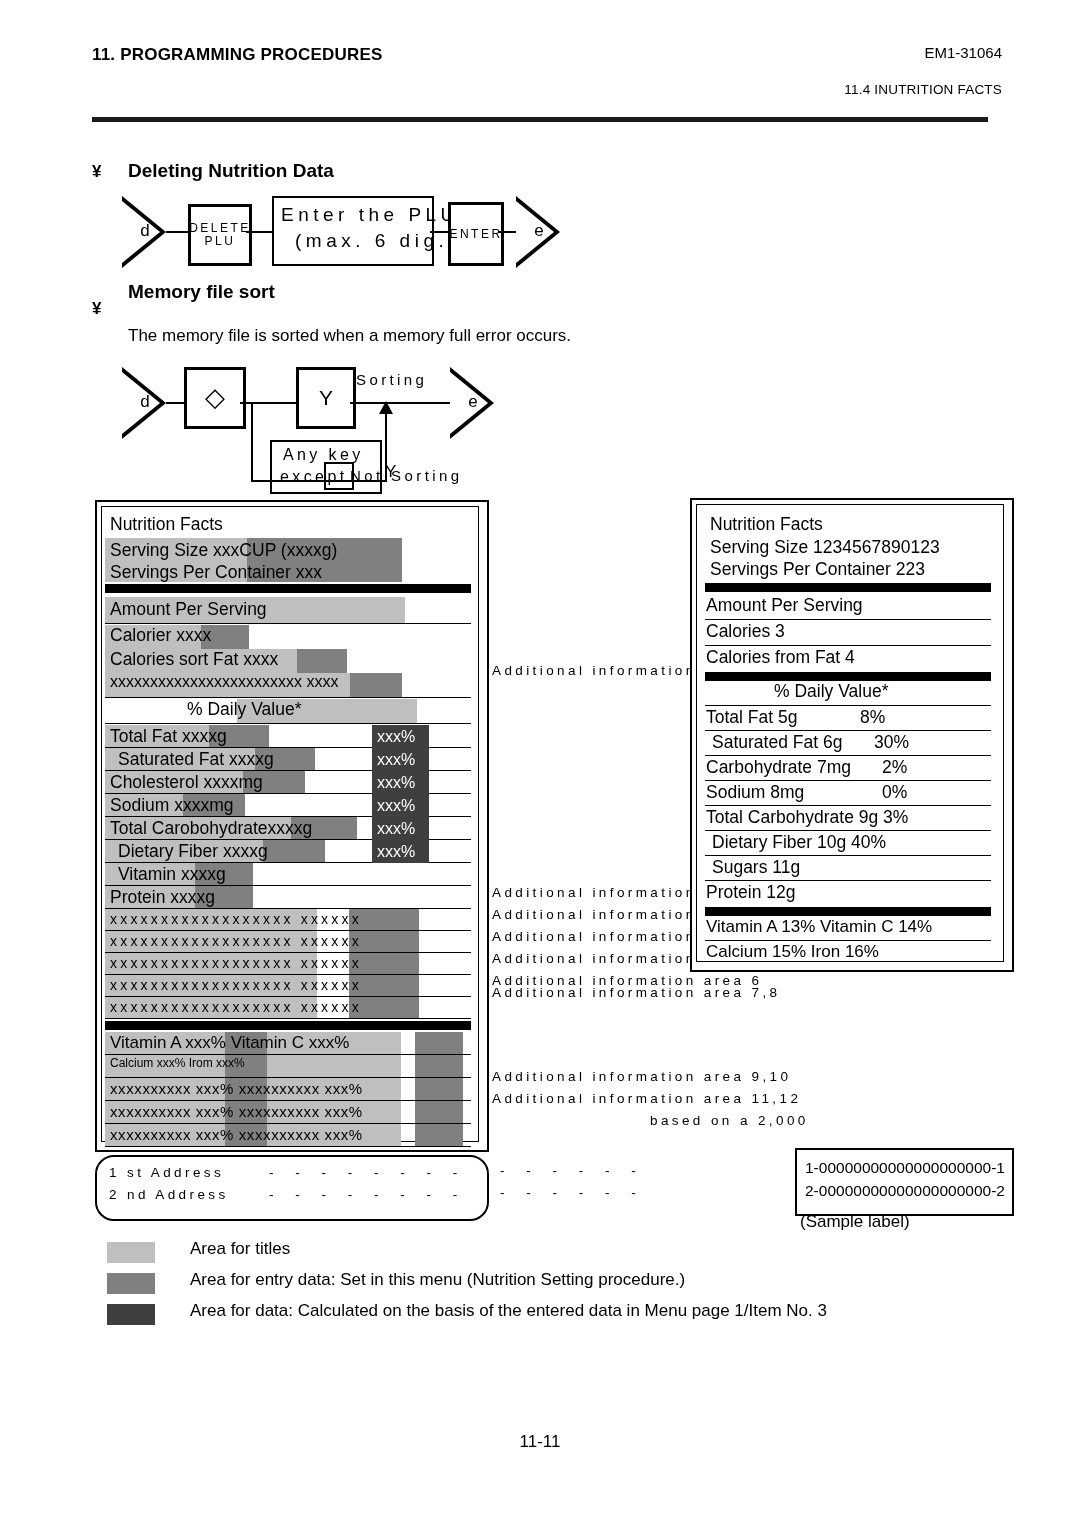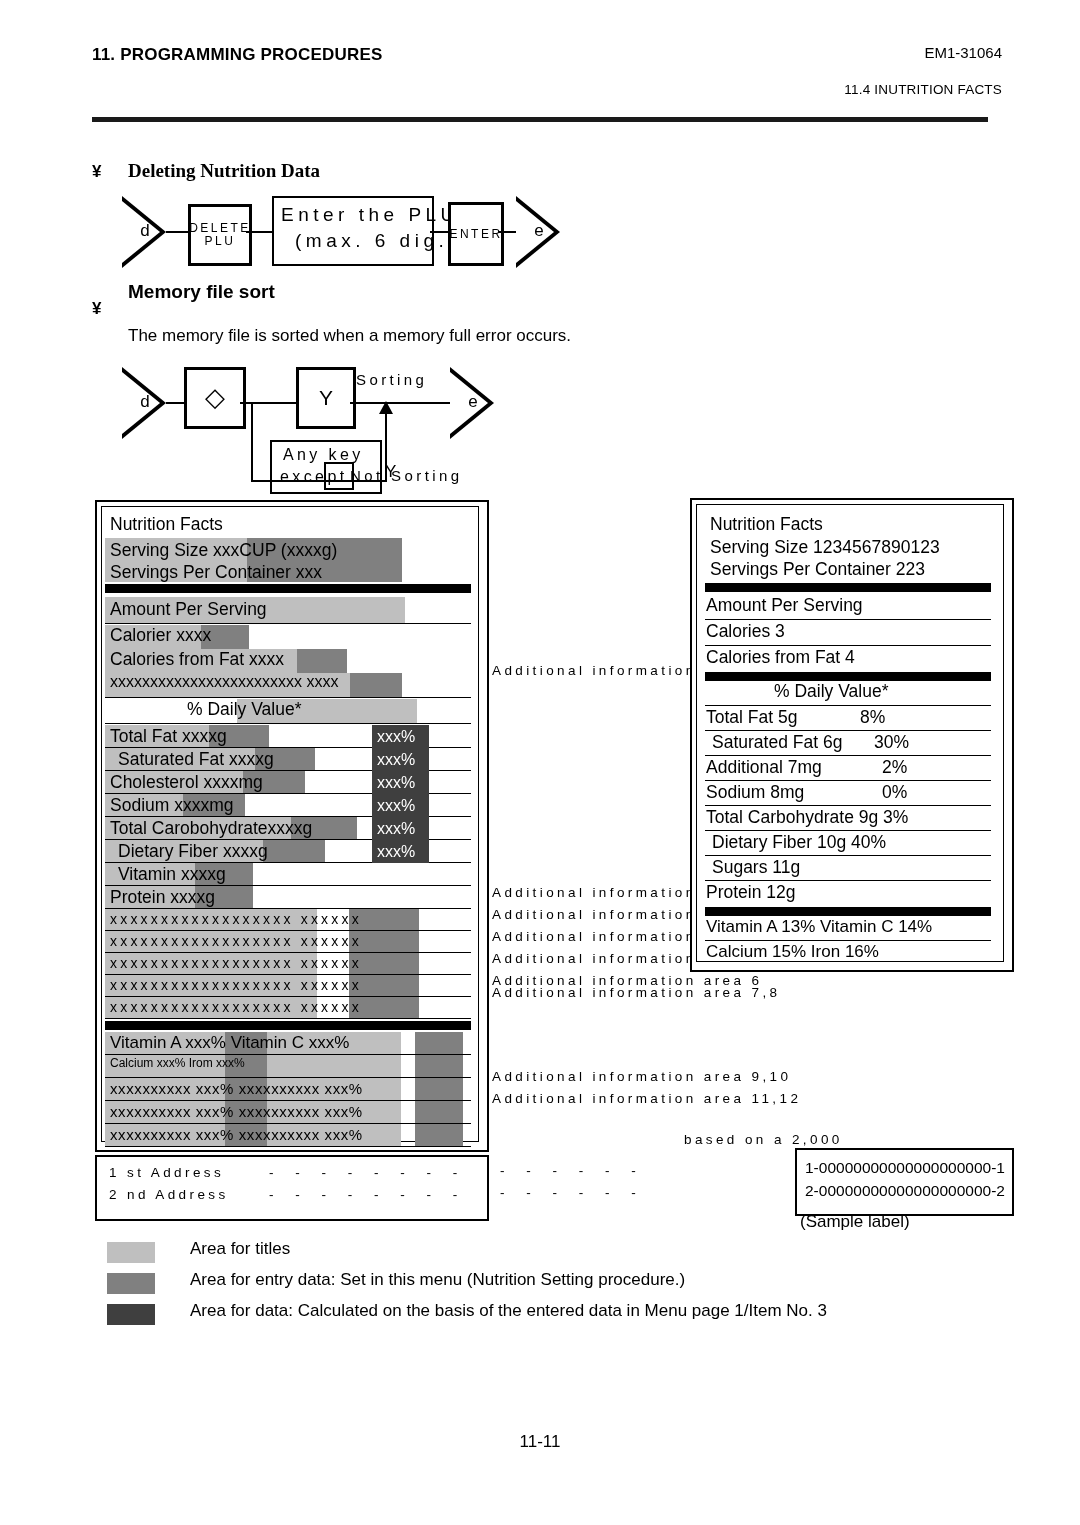--- a/index.html
+++ b/index.html
@@ -14,21 +14,21 @@
   
   #hdr-title{left:92px;top:45px;font-size:17px;font-weight:bold;letter-spacing:.2px;}
   #hdr-doc{right:78px;top:44px;font-size:15px;text-align:right;}
   #hdr-sec{right:78px;top:82px;font-size:13.5px;text-align:right;letter-spacing:.2px;}
   #hdr-rule{left:92px;top:117px;width:896px;height:5px;background:#1a1a1a;}
 
   
   .sec-h{font-size:19px;font-weight:bold;}
   .sec-yen{font-size:17px;font-weight:bold;}
   #sec1-yen{left:92px;top:162px;}
-  #sec1-h{left:128px;top:160px;font-family:Liberation Serif, serif;}
+  #sec1-h{left:128px;top:160px;}
   #sec2-yen{left:92px;top:299px;}
   #sec2-h{left:128px;top:281px;}
   #sec2-desc{left:128px;top:326px;font-size:17px;}
 
   
   .tri{width:0;height:0;border-top:36px solid transparent;border-bottom:36px solid transparent;
        border-left:44px solid #000;position:absolute;}
   .tri-in{position:absolute;width:0;height:0;border-top:31px solid transparent;
        border-bottom:31px solid transparent;border-left:38px solid #fff;left:-44px;top:-31px;}
   .tri-lbl{position:absolute;font-size:17px;left:-36px;top:-11px;width:30px;text-align:center;}
@@ -160,21 +160,21 @@
 <div class="addinfo" style="left:492px;top:663px;">Additional  information  area  1</div>
 <div class="addinfo" style="left:492px;top:885px;">Additional  information  area  2</div>
 <div class="addinfo" style="left:492px;top:907px;">Additional  information  area  3</div>
 <div class="addinfo" style="left:492px;top:929px;">Additional  information  area  4</div>
 <div class="addinfo" style="left:492px;top:951px;">Additional  information  area  5</div>
 <div class="addinfo" style="left:492px;top:973px;">Additional  information  area  6</div>
 <div class="addinfo" style="left:492px;top:985px;">Additional  information  area  7,8</div>
 <div class="addinfo" style="left:492px;top:1069px;">Additional  information  area  9,10</div>
 <div class="addinfo" style="left:492px;top:1091px;">Additional  information  area  11,12</div>
 <div class="addinfo" style="left:110px;top:1113px;">*  Percent   Daily  Values  are</div>
-<div class="addinfo" style="left:684px;top:1113px;margin-top:19px;">based  on  a  2,000</div>
+<div class="addinfo" style="left:650px;top:1113px;">based  on  a  2,000</div>
 
 <div class="panel" style="left:95px;top:500px;width:390px;height:648px;">
   <div class="panel-inner" style="left:4px;top:4px;width:376px;height:634px;"></div>
 
   <div class="swatch sw-title" style="left:8px;top:36px;width:248px;height:44px;"></div>
   <div class="swatch sw-entry" style="left:150px;top:36px;width:155px;height:44px;"></div>
   <div class="blackbar" style="left:8px;top:82px;width:366px;height:9px;"></div>
 
   <div class="swatch sw-title" style="left:8px;top:95px;width:300px;height:26px;"></div>
   <div class="hr" style="left:8px;top:121px;width:366px;"></div>
@@ -253,21 +253,21 @@
   <div class="hr" style="left:8px;top:575px;width:366px;"></div>
   <div class="hr" style="left:8px;top:598px;width:366px;"></div>
   <div class="hr" style="left:8px;top:621px;width:366px;"></div>
   <div class="hr" style="left:8px;top:644px;width:366px;"></div>
 
   <div class="txt ltxt" style="left:13px;top:12px;">Nutrition Facts</div>
   <div class="txt ltxt" style="left:13px;top:38px;">Serving Size xxxCUP (xxxxg)</div>
   <div class="txt ltxt" style="left:13px;top:60px;">Servings Per Container xxx</div>
   <div class="txt ltxt" style="left:13px;top:97px;">Amount Per Serving</div>
   <div class="txt ltxt" style="left:13px;top:123px;">Calorier xxxx</div>
-  <div class="txt ltxt" style="left:13px;top:147px;">Calories from Fat xxxx</div>
+  <div class="txt ltxt" style="left:13px;top:147px;">Calories sort Fat xxxx</div>
   <div class="txt ltxt" style="left:13px;top:171px;font-size:16px;">xxxxxxxxxxxxxxxxxxxxxxxx xxxx</div>
   <div class="txt ltxt" style="left:90px;top:197px;">% Daily Value*</div>
 
   <div class="txt ltxt" style="left:13px;top:224px;">Total Fat xxxxg</div>
   <div class="txt ltxt" style="left:21px;top:247px;">Saturated Fat xxxxg</div>
   <div class="txt ltxt" style="left:13px;top:270px;">Cholesterol  xxxxmg</div>
   <div class="txt ltxt" style="left:13px;top:293px;">Sodium xxxxmg</div>
   <div class="txt ltxt" style="left:13px;top:316px;">Total Carobohydratexxxxg</div>
   <div class="txt ltxt" style="left:21px;top:339px;">Dietary Fiber xxxxg</div>
   <div class="txt ltxt" style="left:21px;top:362px;">Vitamin xxxxg</div>
@@ -286,21 +286,21 @@
   <div class="txt lmono" style="left:13px;top:475px;">xxxxxxxxxxxxxxxxxx    xxxxxx</div>
   <div class="txt lmono" style="left:13px;top:497px;">xxxxxxxxxxxxxxxxxx    xxxxxx</div>
 
   <div class="txt ltxt" style="left:13px;top:531px;font-size:17px;">Vitamin A  xxx% Vitamin C    xxx%</div>
   <div class="txt ltxt" style="left:13px;top:554px;font-size:12px;">Calcium    xxx% Irom         xxx%</div>
   <div class="txt lmono" style="left:13px;top:578px;letter-spacing:0.6px;font-size:15px;">xxxxxxxxxx xxx% xxxxxxxxxx   xxx%</div>
   <div class="txt lmono" style="left:13px;top:601px;letter-spacing:0.6px;font-size:15px;">xxxxxxxxxx xxx% xxxxxxxxxx   xxx%</div>
   <div class="txt lmono" style="left:13px;top:624px;letter-spacing:0.6px;font-size:15px;">xxxxxxxxxx xxx% xxxxxxxxxx   xxx%</div>
 </div>
 
-<div class="panel" style="left:95px;top:1155px;width:390px;height:62px;">
+<div class="panel" style="left:95px;top:1155px;width:390px;height:62px;border-radius:19px;">
   <div class="txt addinfo" style="left:12px;top:8px;">1 st Address</div>
   <div class="txt addinfo" style="left:12px;top:30px;">2 nd Address</div>
   <div class="txt addinfo" style="left:172px;top:8px;letter-spacing:9px;">-  -  -  -  -  -  -  -</div>
   <div class="txt addinfo" style="left:172px;top:30px;letter-spacing:9px;">-  -  -  -  -  -  -  -</div>
 </div>
 <div class="addinfo" style="left:500px;top:1163px;letter-spacing:9px;">-  -  -  -  -  -</div>
 <div class="addinfo" style="left:500px;top:1185px;letter-spacing:9px;">-  -  -  -  -  -</div>
 
 <div class="panel" style="left:690px;top:498px;width:320px;height:470px;">
   <div class="panel-inner" style="left:4px;top:4px;width:306px;height:456px;"></div>
@@ -319,21 +319,21 @@
 
   <div class="txt rtxt" style="left:82px;top:181px;">% Daily Value*</div>
   <div class="hr" style="left:13px;top:205px;width:286px;"></div>
 
   <div class="txt rtxt" style="left:14px;top:207px;">Total Fat  5g</div>
   <div class="txt rtxt" style="left:168px;top:207px;">8%</div>
   <div class="hr" style="left:13px;top:230px;width:286px;"></div>
   <div class="txt rtxt" style="left:20px;top:232px;">Saturated Fat  6g</div>
   <div class="txt rtxt" style="left:182px;top:232px;">30%</div>
   <div class="hr" style="left:13px;top:255px;width:286px;"></div>
-  <div class="txt rtxt" style="left:14px;top:257px;">Additional  7mg</div>
+  <div class="txt rtxt" style="left:14px;top:257px;">Carbohydrate  7mg</div>
   <div class="txt rtxt" style="left:190px;top:257px;">2%</div>
   <div class="hr" style="left:13px;top:280px;width:286px;"></div>
   <div class="txt rtxt" style="left:14px;top:282px;">Sodium  8mg</div>
   <div class="txt rtxt" style="left:190px;top:282px;">0%</div>
   <div class="hr" style="left:13px;top:305px;width:286px;"></div>
   <div class="txt rtxt" style="left:14px;top:307px;">Total Carbohydrate  9g  3%</div>
   <div class="hr" style="left:13px;top:330px;width:286px;"></div>
   <div class="txt rtxt" style="left:20px;top:332px;">Dietary Fiber 10g      40%</div>
   <div class="hr" style="left:13px;top:355px;width:286px;"></div>
   <div class="txt rtxt" style="left:20px;top:357px;">Sugars  11g</div>

